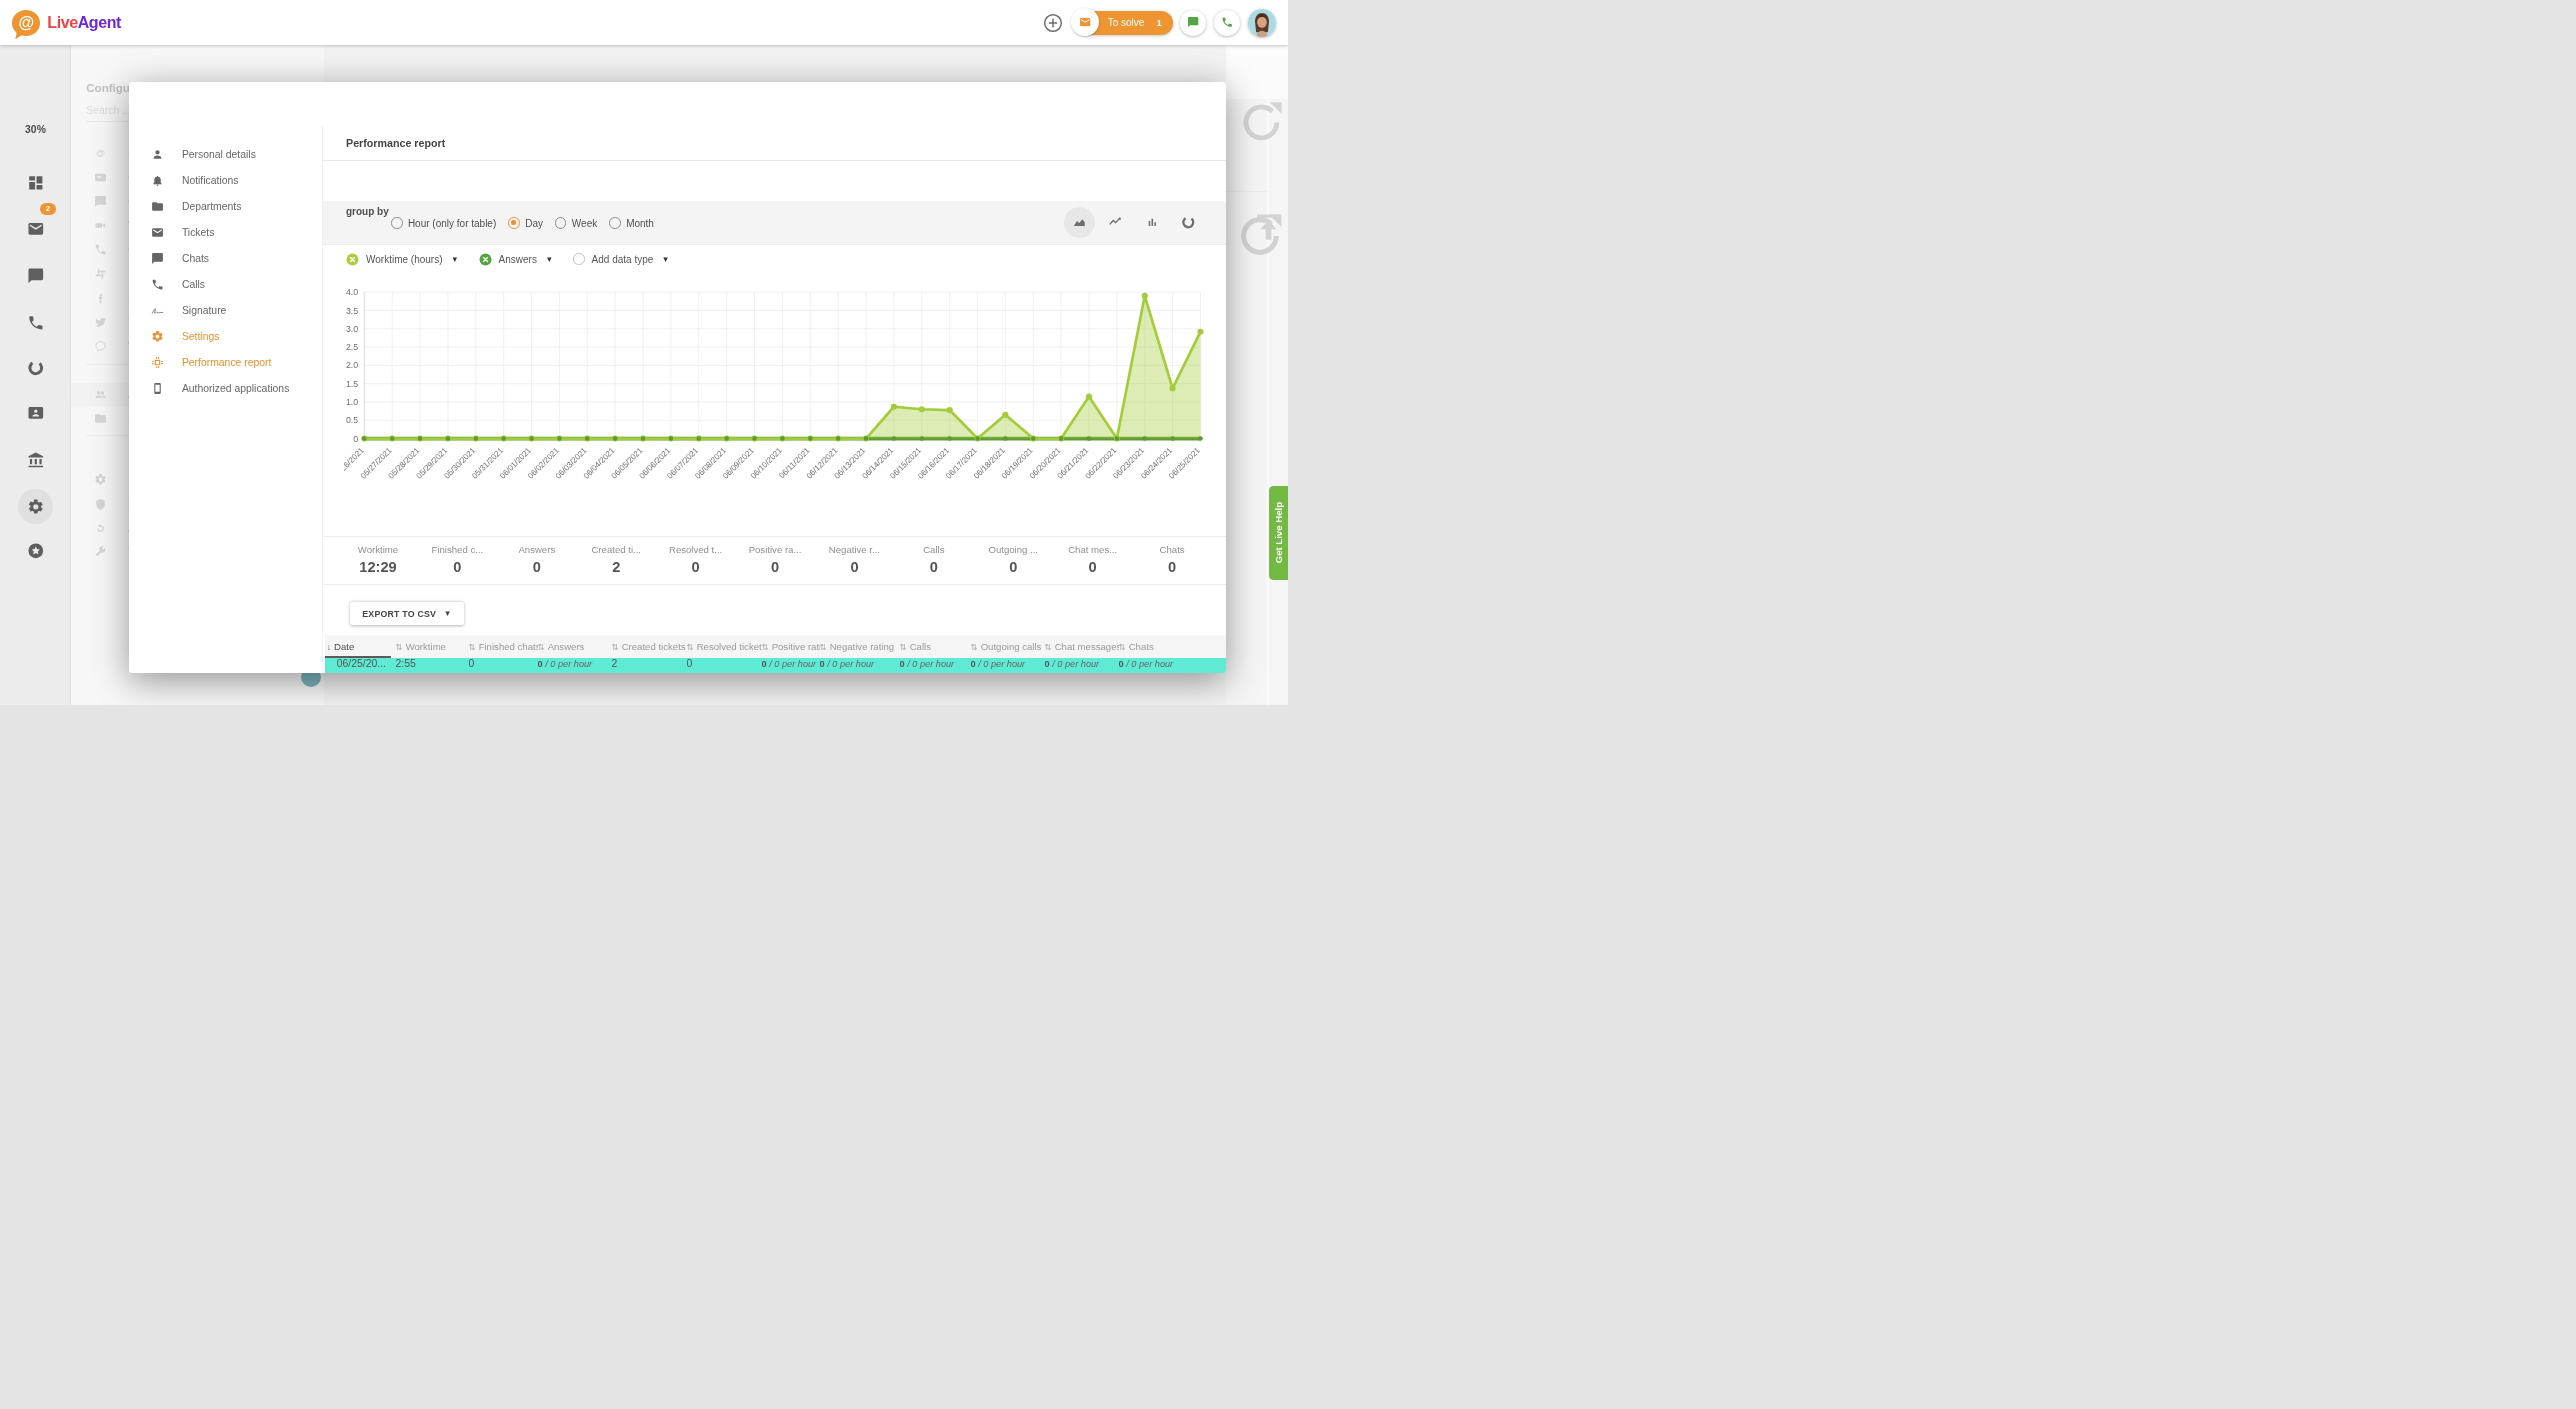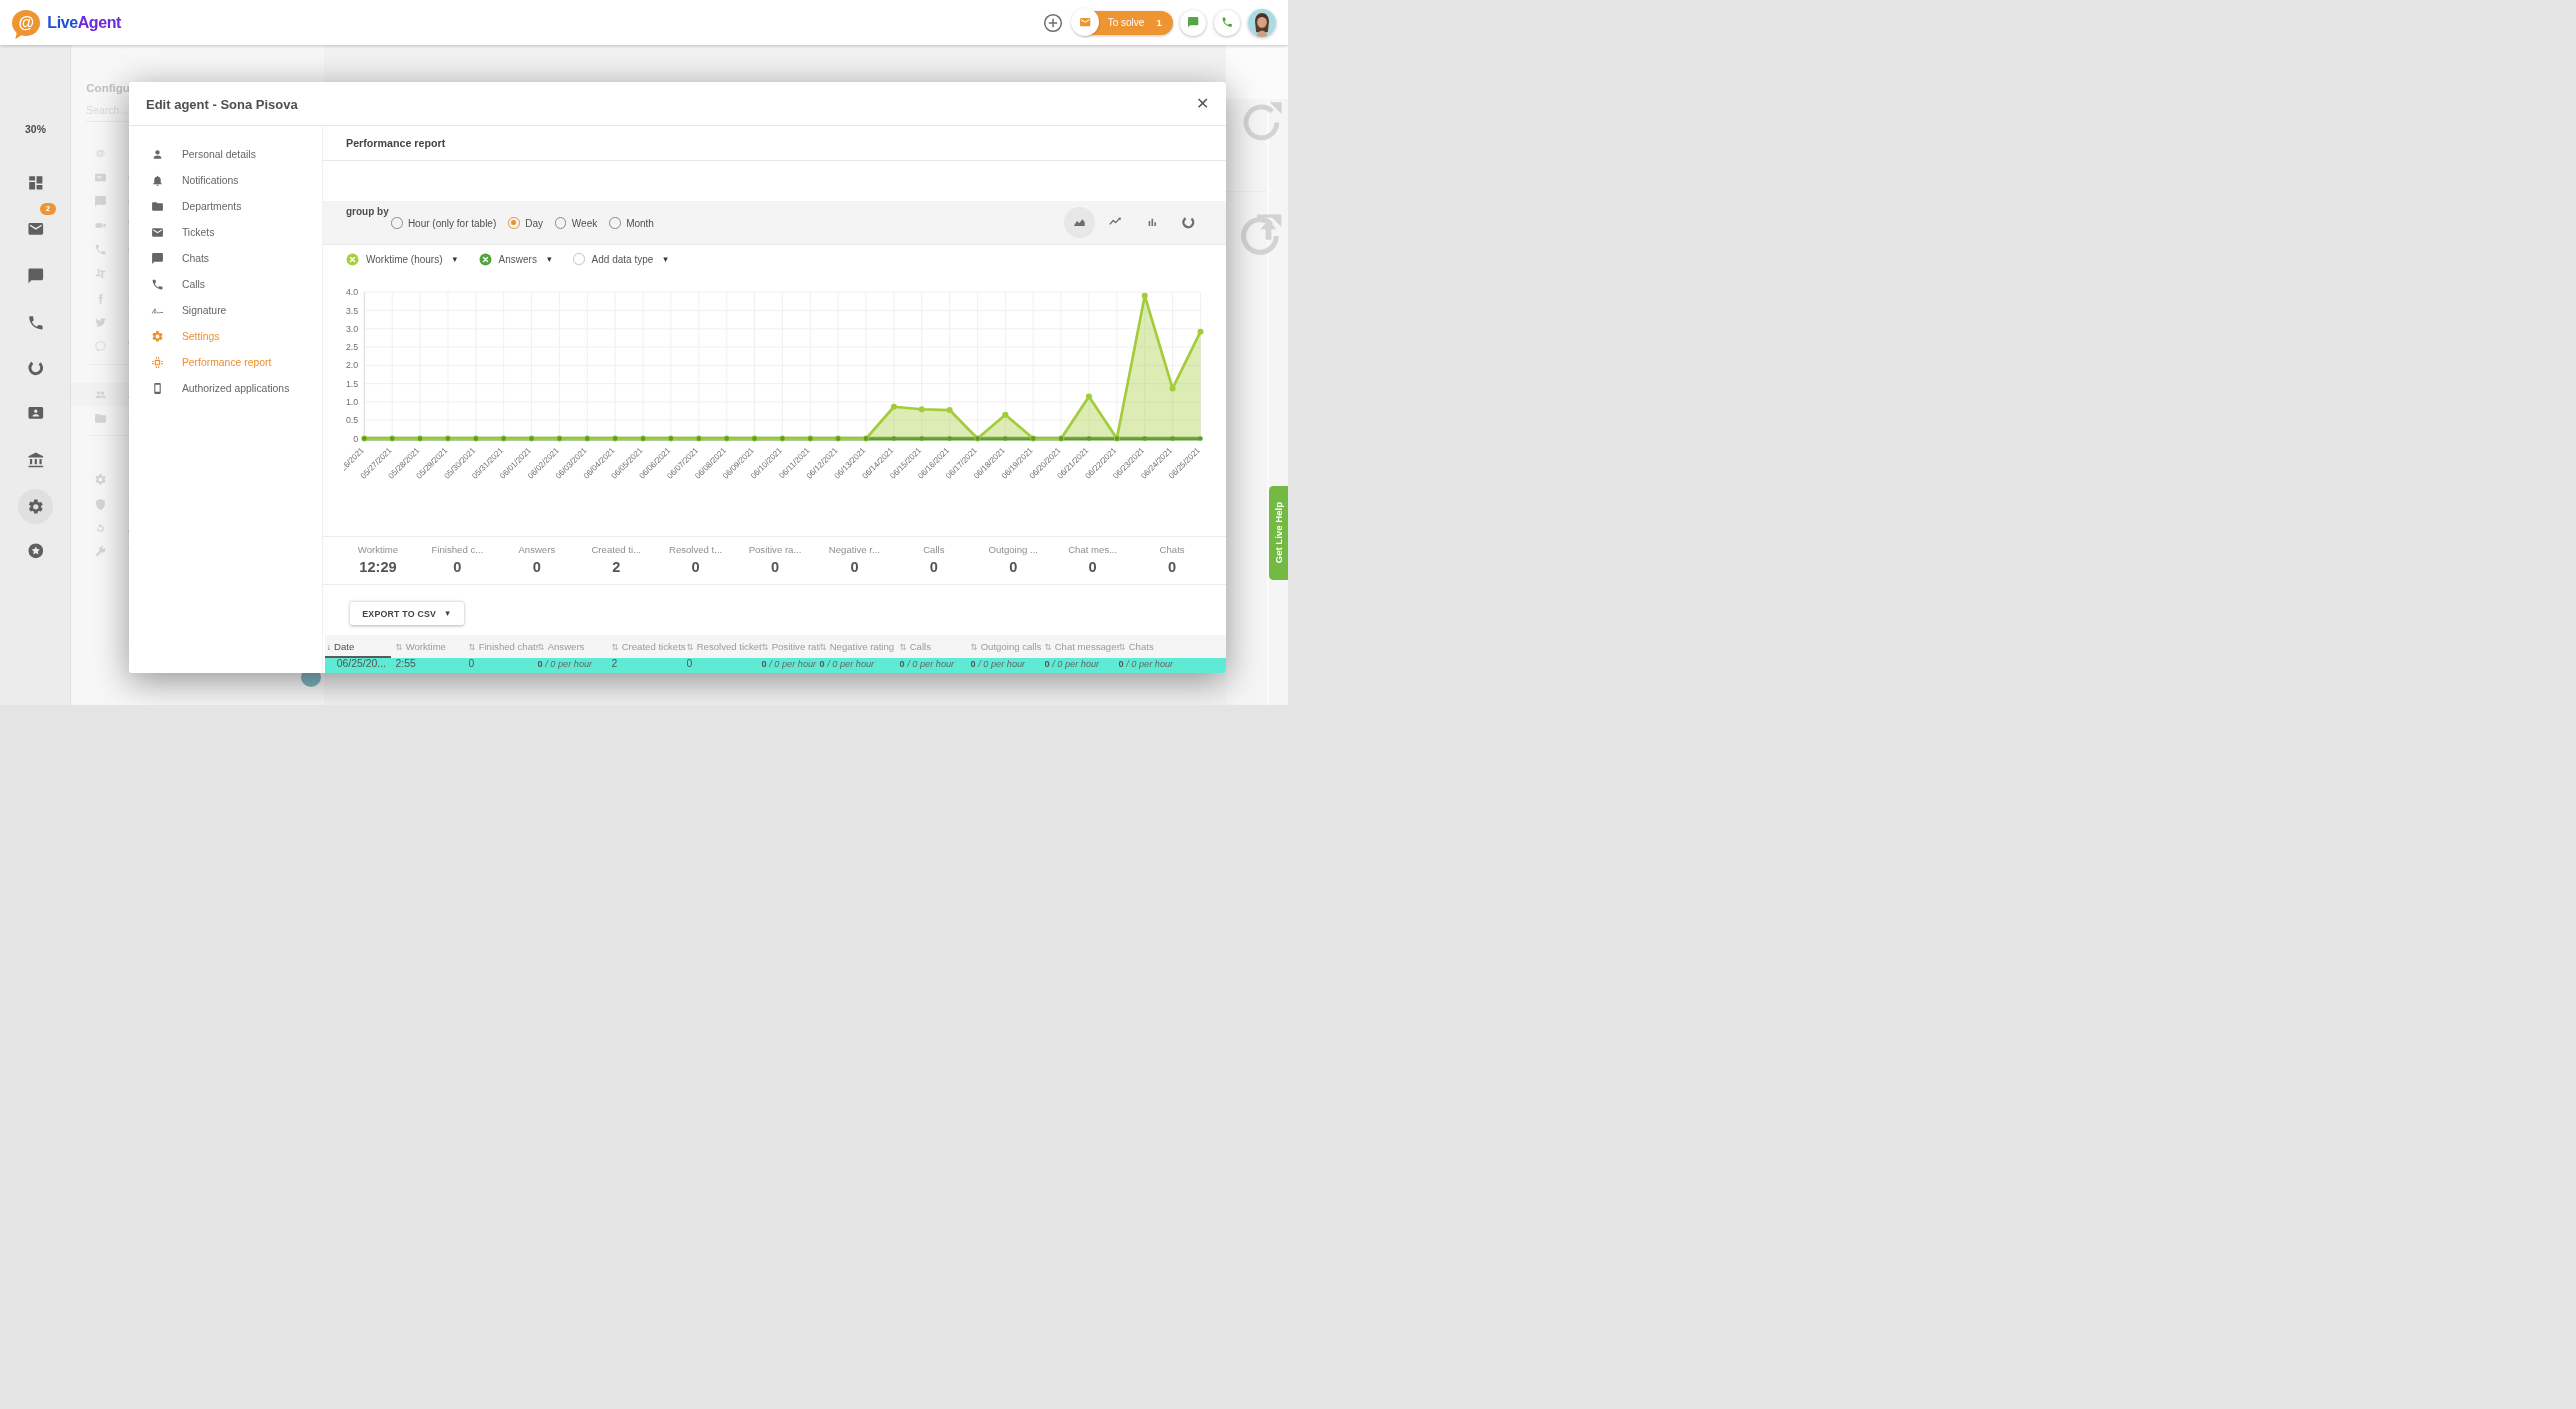--- a/index.html
+++ b/index.html
@@ -9,21 +9,21 @@
 
   
   #topbar { position:absolute; left:0; top:0; width:1288px; height:45px; background:#fff;
     box-shadow:0 0.8px 3.1px rgba(0,0,0,.22); z-index:50; display:flex; align-items:center; }
   #brand { display:flex; align-items:center; margin-left:12.3px; }
   #logo-bubble { position:relative; width:28px; height:26px; background:#ee9430; border-radius:50% 50% 50% 50%;
     color:#fff; font-weight:bold; font-size:16px; display:flex; align-items:center; justify-content:center; }
   #logo-bubble:after { content:""; position:absolute; left:3.8px; bottom:-4.6px; width:0; height:0;
     border-left:7.7px solid #ee9430; border-bottom:7px solid transparent; transform:rotate(12deg); }
   #brand-text { margin-left:7px; font-size:16px; font-weight:bold; letter-spacing:-0.4px; }
-  #brand-text .live { color:#1d4ed8; } #brand-text .agent { color:#6d28d9;margin-top:48px; }
+  #brand-text .live { color:#ef4444; } #brand-text .agent { color:#6d28d9;margin-top:48px; }
   #topbar-right { position:absolute; right:12.3px; top:0; height:45px; display:flex; align-items:center; gap:7.7px; }
   .round-btn { width:26px; height:26px; border-radius:50%; background:#fff; box-shadow:0 0.8px 3.1px rgba(0,0,0,.3);
     display:flex; align-items:center; justify-content:center; color:#55a546; }
   .round-btn .ic { width:12.3px; height:12.3px; }
   #plus-btn { color:#6e6e6e; box-shadow:none; } #plus-btn .ic { width:20px; height:20px; }
   #to-solve { position:relative; height:24px; background:#ee9430; border-radius:12.3px; display:flex;
     align-items:center; padding:0 10.7px 0 34px; box-shadow:0 0.8px 3.1px rgba(0,0,0,.25); }
   #to-solve .env-circle { position:absolute; left:-2.3px; top:-2.3px; width:28px; height:28px; border-radius:50%;
     background:#fff; box-shadow:0 0.8px 2.3px rgba(0,0,0,.25); display:flex; align-items:center; justify-content:center; color:#ee9430; }
   #to-solve .env-circle .ic { width:12.3px; height:12.3px; }
@@ -418,24 +418,20 @@
               <path d="M5 4h14v2H5z"></path>
               <path d="M12 7.5 17 13h-3.2v6.5h-3.6V13H7z"></path>
             </svg></span></div>
     </div>
   </div>
 
   <div id="scrim"></div>
   <div id="teal-dot"></div>
 
   <div id="modal">
-    <div id="modal-header">
-      <div id="modal-title">Edit agent - Sona Pisova</div>
-      <div id="modal-close">✕</div>
-    </div>
     <div id="modal-menu">
         <div class="m-item">
           <span class="ic">
             <svg viewBox="0 0 24 24" fill="currentColor">
               <path d="M12 12a4 4 0 1 0 0-8 4 4 0 0 0 0 8zm0 2c-4 0-7 2-7 4v2h14v-2c0-2-3-4-7-4z"></path>
             </svg>
           </span>
           <span class="m-lbl">Personal details</span>
         </div>
         <div class="m-item">

